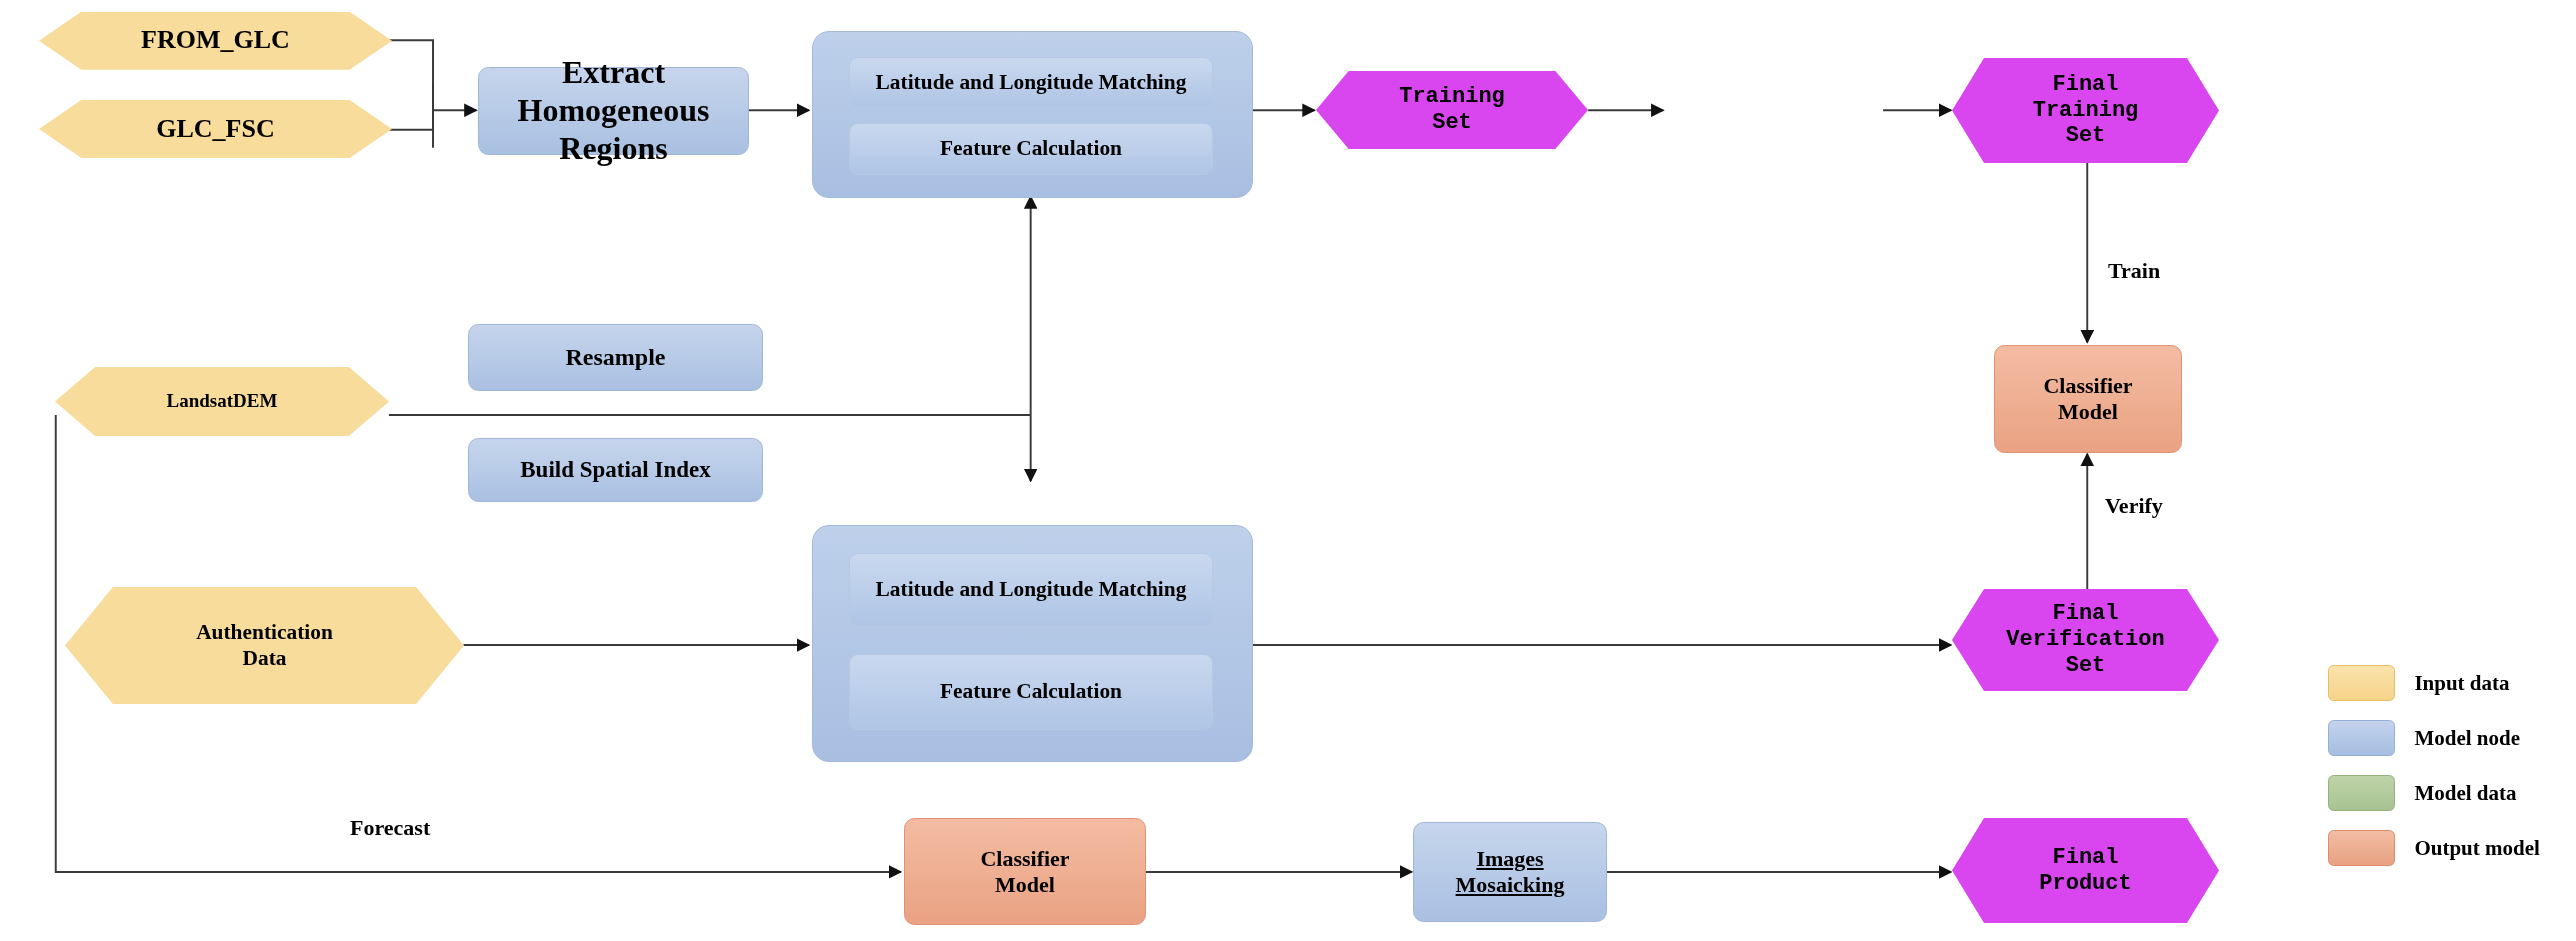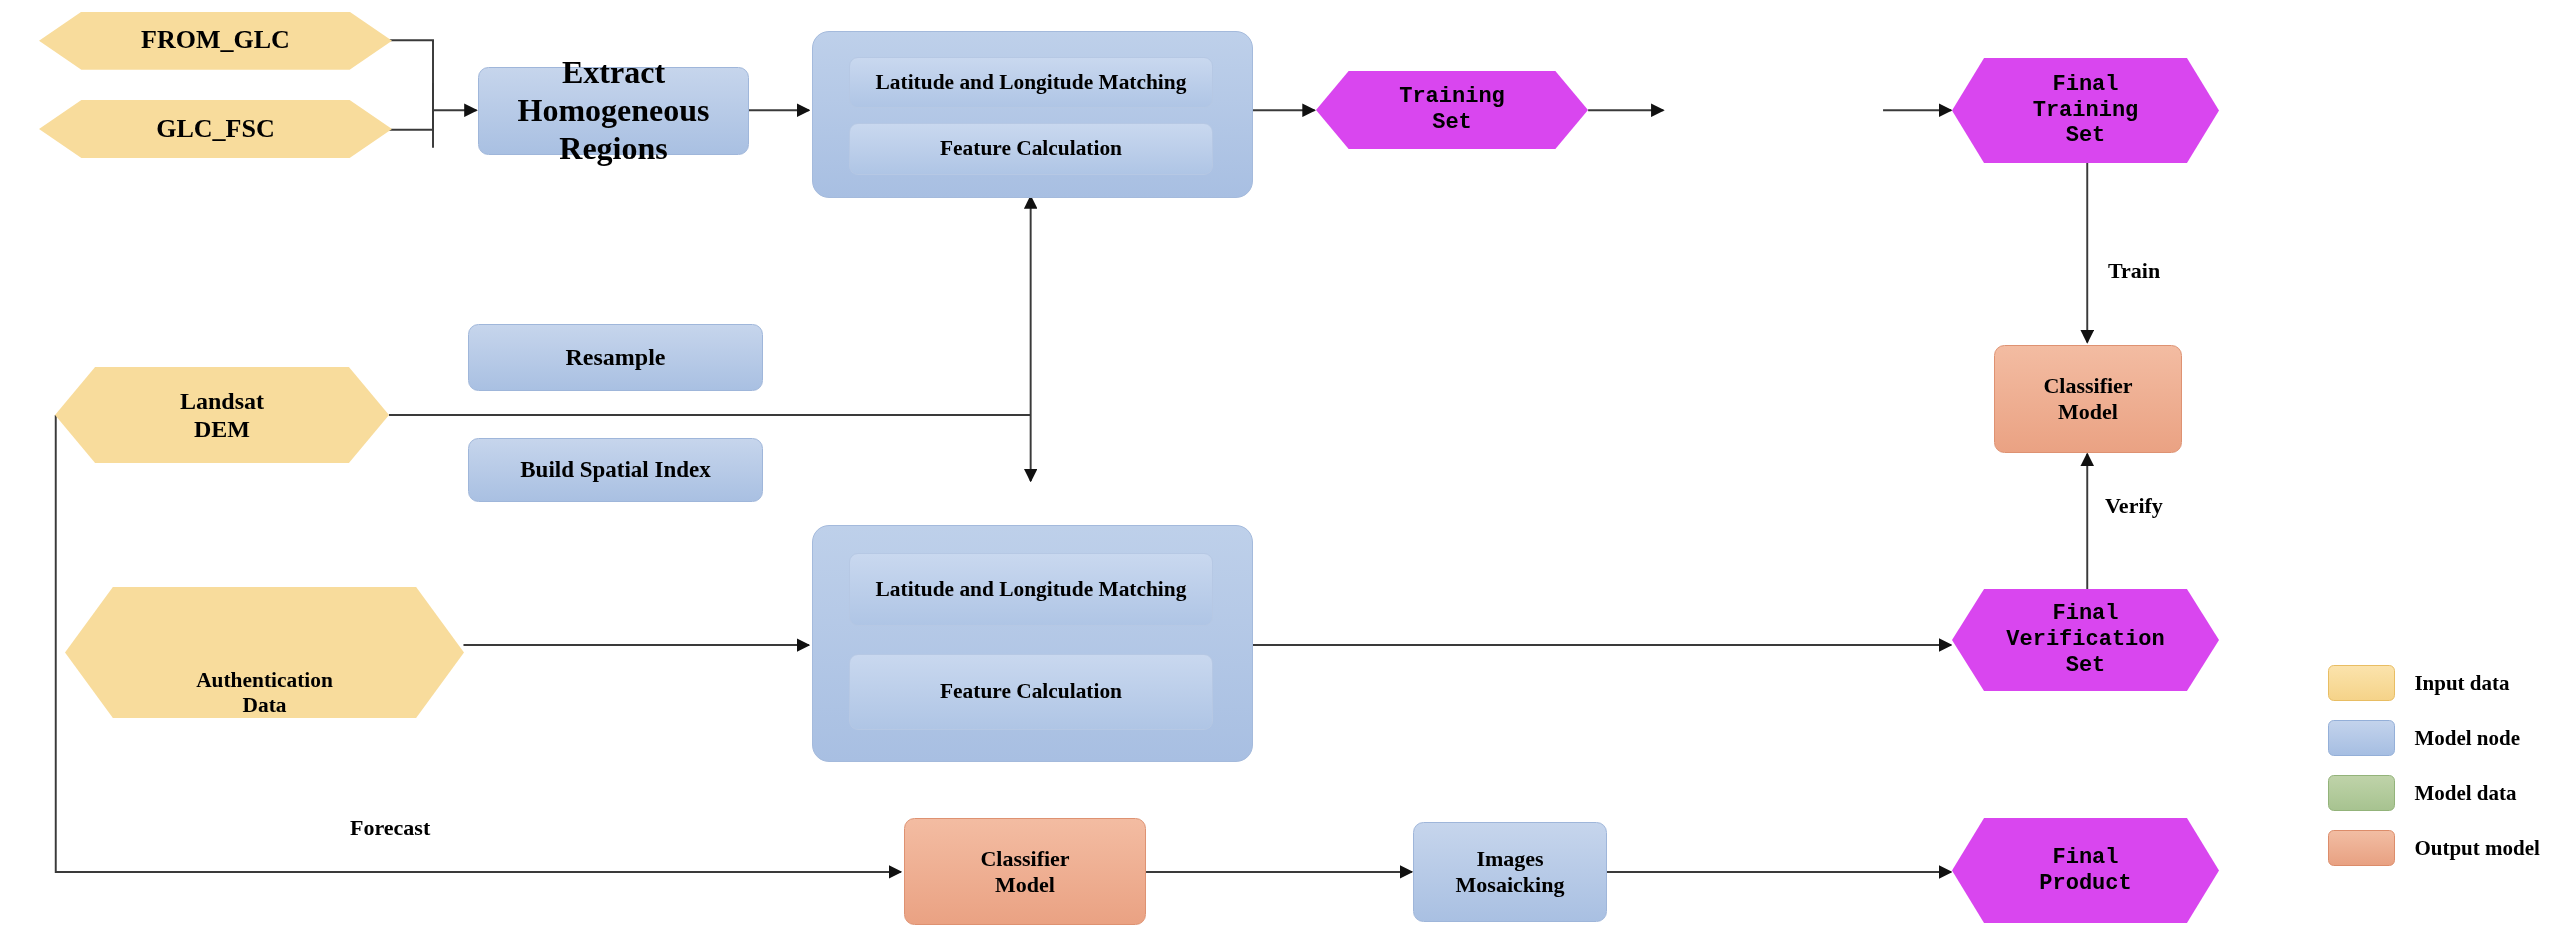--- a/index.html
+++ b/index.html
@@ -204,34 +204,34 @@
 
   <div class="edge-label" style="left:2108px; top:250px; font-size:22px;margin-top:8px;">Train</div>
 
   <div class="node rect rect-outmodel" style="left:1994px; top:345px; width:188px; height:108px; font-size:22px; flex-direction:column;">
     <span>Classifier</span>
     <span>Model</span>
   </div>
 
   <div class="edge-label" style="left:2105px; top:493px; font-size:22px;">Verify</div>
 
-  <div class="node hex hex-input" style="left:55px; top:367px; width:334px; height:96px; font-size:24px; flex-direction:column;">
+  <div class="node hex hex-input" style="left:55px; top:367px; width:334px; height:69px; font-size:19px; flex-direction:row;">
     <span>Landsat</span>
     <span>DEM</span>
   </div>
 
   <div class="node rect rect-model" style="left:468px; top:324px; width:295px; height:67px; font-size:24px;">
     <span>Resample</span>
   </div>
 
   <div class="node rect rect-model" style="left:468px; top:438px; width:295px; height:64px; font-size:23px;">
     <span>Build Spatial Index</span>
   </div>
 
-  <div class="node hex hex-input" style="left:65px; top:587px; width:399px; height:131px; font-size:21.4px; flex-direction:column;justify-content:flex-end;">
+  <div class="node hex hex-input" style="left:65px; top:587px; width:399px; height:117px; font-size:21.4px; flex-direction:column;">
     <span>Authentication</span>
     <span>Data</span>
   </div>
 
   <div class="container-model" style="position:absolute; left:812px; top:525px; width:439px; height:235px;">
     <div class="sub-box" style="left:36px; top:27px; width:364px; height:73px; font-size:21.4px;">
       <span>Latitude and Longitude Matching</span>
     </div>
     <div class="sub-box" style="left:36px; top:128px; width:364px; height:76px; font-size:21.4px;">
       <span>Feature Calculation</span>
@@ -244,21 +244,21 @@
     <span>Set</span>
   </div>
 
   <div class="edge-label" style="left:350px; top:815px; font-size:22px;">Forecast</div>
 
   <div class="node rect rect-outmodel" style="left:904px; top:818px; width:242px; height:107px; font-size:22px; flex-direction:column;">
     <span>Classifier</span>
     <span>Model</span>
   </div>
 
-  <div class="node rect rect-model" style="left:1413px; top:822px; width:194px; height:100px; font-size:22px; flex-direction:column;">
+  <div class="node rect rect-model" style="left:1413px; top:822px; width:194px; height:100px; font-size:22px; flex-direction:column;text-decoration:underline;">
     <span>Images</span>
     <span>Mosaicking</span>
   </div>
 
   <div class="node hex hex-output" style="left:1952px; top:818px; width:267px; height:105px; font-size:22px; flex-direction:column;">
     <span>Final</span>
     <span>Product</span>
   </div>
 
   <div id="legend" style="left:2328px; top:664px;">

